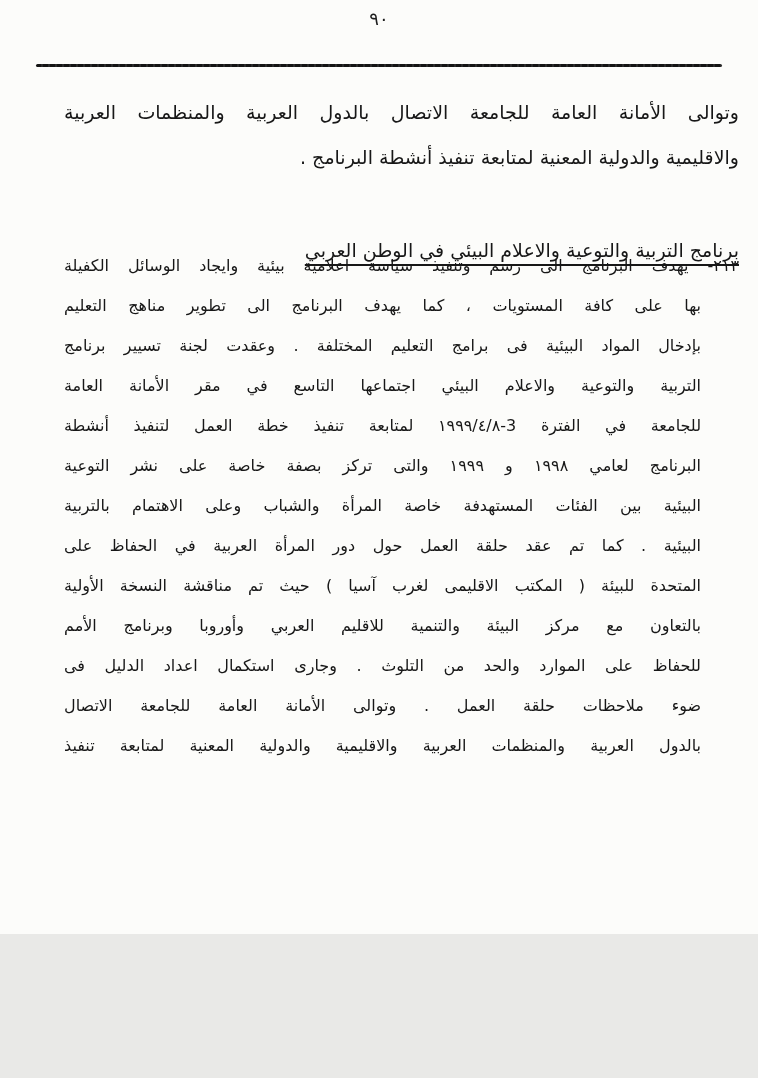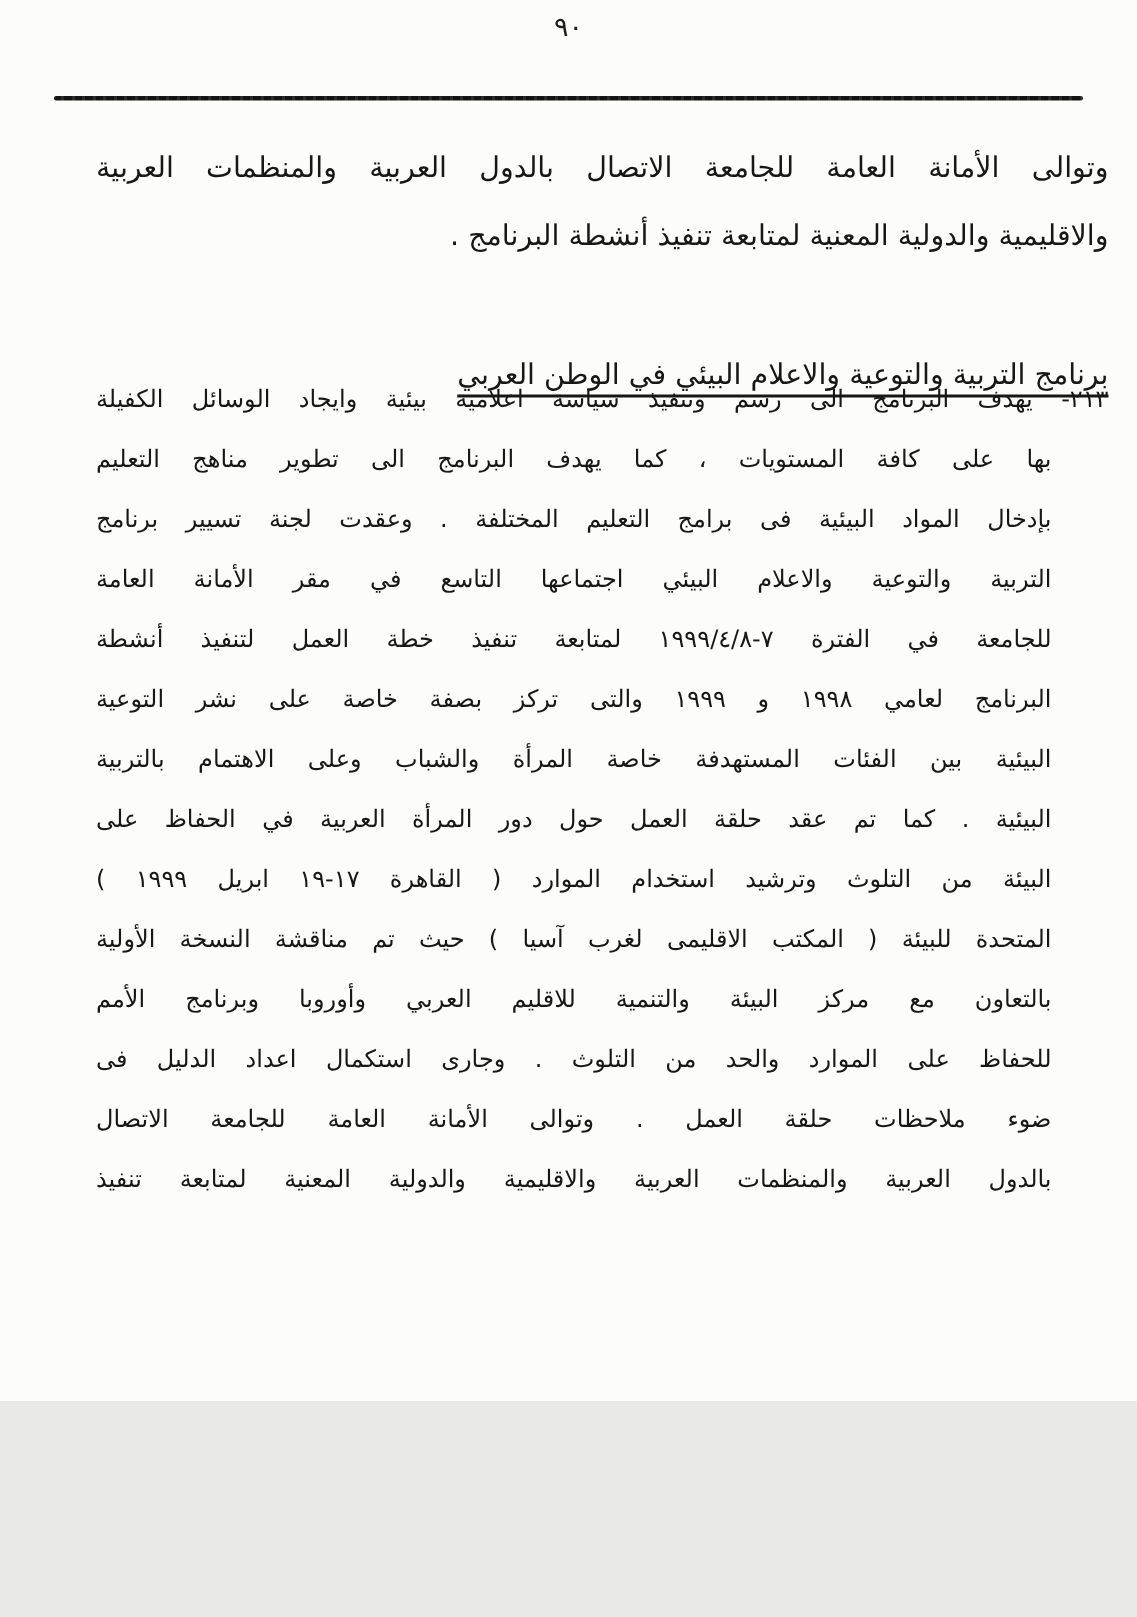--- a/index.html
+++ b/index.html
@@ -101,25 +101,24 @@
 
   <div class="heading-wrap body-text">
     <span class="u">برنامج التربية والتوعية والاعلام البيئي في الوطن العربي</span>
   </div>
 
   <div class="para213 body-text">
     <div class="tline just">٢١٣- يهدف البرنامج الى رسم وتنفيذ سياسة اعلامية بيئية وايجاد  الوسائل الكفيلة</div>
     <div class="tline just indent">بها على كافة  المستويات ، كما يهدف البرنامج الى تطوير مناهج التعليم</div>
     <div class="tline just indent">بإدخال المواد البيئية فى برامج التعليم المختلفة . وعقدت لجنة تسيير  برنامج</div>
     <div class="tline just indent">التربية والتوعية والاعلام البيئي اجتماعها التاسع في مقر الأمانة العامة</div>
-    <div class="tline just indent">للجامعة في  الفترة ٧-٨‏/٤‏/١٩٩٩ لمتابعة تنفيذ خطة العمل لتنفيذ أنشطة</div>
+    <div class="tline just indent">للجامعة في  الفترة 3-٨‏/٤‏/١٩٩٩ لمتابعة تنفيذ خطة العمل لتنفيذ أنشطة</div>
     <div class="tline just indent">البرنامج لعامي ١٩٩٨ و ١٩٩٩ والتى تركز بصفة خاصة على نشر التوعية</div>
     <div class="tline just indent">البيئية بين الفئات المستهدفة خاصة المرأة والشباب وعلى الاهتمام بالتربية</div>
     <div class="tline just indent">البيئية . كما تم عقد حلقة العمل  حول دور المرأة العربية في الحفاظ على</div>
-    <div class="tline just indent">البيئة من التلوث وترشيد استخدام الموارد ( القاهرة ١٧-١٩ ابريل ١٩٩٩ )</div>
     <div class="tline just indent">المتحدة للبيئة ( المكتب الاقليمى لغرب آسيا ) حيث تم مناقشة النسخة الأولية</div>
     <div class="tline just indent">بالتعاون مع مركز البيئة والتنمية للاقليم العربي وأوروبا وبرنامج الأمم</div>
     <div class="tline just indent">للحفاظ على الموارد والحد من التلوث .  وجارى استكمال اعداد الدليل فى</div>
     <div class="tline just indent">ضوء ملاحظات حلقة العمل .  وتوالى الأمانة العامة للجامعة الاتصال</div>
     <div class="tline just indent">بالدول العربية والمنظمات العربية  والاقليمية والدولية المعنية لمتابعة تنفيذ</div>
   </div>
 
   <div class="footer">
     <div class="footer-dash"></div>
     <div class="footer-note">تقرير الأمين العام</div>

